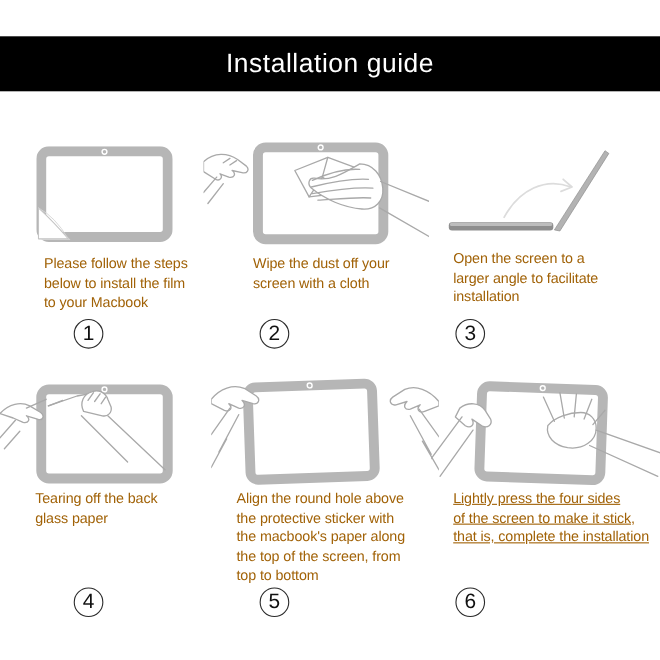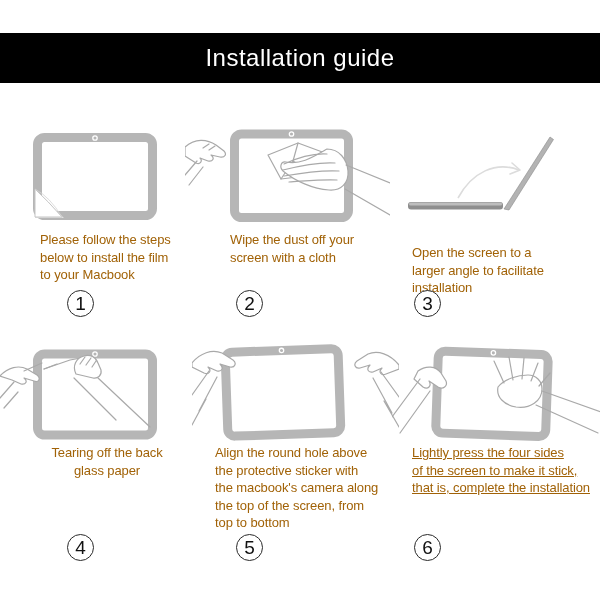--- a/index.html
+++ b/index.html
@@ -21,22 +21,22 @@
     white-space:pre-line;letter-spacing:-0.1px;
   }
   .num{
     position:absolute;width:25px;height:25px;border:1.4px solid #2a2a2a;border-radius:50%;
     display:flex;align-items:center;justify-content:center;
     font-size:19px;color:#111;background:#fff;
   }
   
   .i1{left:33px;top:133px;}  .d1{left:40px;top:231px;width:150px;}  .n1{left:67px;top:290px;}
   .i2{left:185px;top:127px;} .d2{left:230px;top:231px;width:160px;} .n2{left:236px;top:290px;}
-  .i3{left:400px;top:130px;} .d3{left:412px;top:244px;width:165px;} .n3{left:414px;top:290px;}
-  .i4{left:0px;top:334px;}   .d4{left:32px;top:444px;width:150px;text-align:center;}  .n4{left:67px;top:534px;}
+  .i3{left:400px;top:130px;} .d3{left:412px;top:226px;width:165px;} .n3{left:414px;top:290px;}
+  .i4{left:0px;top:334px;}   .d4{left:32px;top:444px;width:150px;}  .n4{left:67px;top:534px;}
   .i5{left:192px;top:333px;} .d5{left:215px;top:444px;width:175px;} .n5{left:236px;top:534px;}
   .i6{left:392px;top:333px;} .d6{left:412px;top:444px;width:180px;text-decoration:underline;} .n6{left:414px;top:534px;}
   .lineart{stroke:#a9a9a9;stroke-width:1.2;fill:none;stroke-linecap:round;stroke-linejoin:round;}
   .handfill{stroke:#a9a9a9;stroke-width:1.2;fill:#ffffff;stroke-linecap:round;stroke-linejoin:round;}
 </style>
 </head>
 <body>
 
 <div class="banner">
   <span>Installation guide</span>
@@ -129,21 +129,21 @@
 
     <path class="handfill" d="M0,30 C8,20 20,16 30,20 L41,27 C45,30 43,35 38,34 L28,31 C32,35 30,39 25,38 L16,34 C20,38 17,42 12,40 L0,34 Z"></path>
     <path class="lineart" d="M0,62 L17,38 M7,78 L25,44 M0,92 L14,66"></path>
 
     <path class="handfill" d="M207,32 C198,21 186,17 176,21 L165,28 C161,31 163,36 168,35 L178,32 C174,36 176,40 181,39 L190,35 C186,39 189,43 194,41 L207,36 Z"></path>
     <path class="lineart" d="M207,64 L189,39 M200,80 L181,45 M207,94 L192,68"></path>
   </svg>
 </div>
 <div class="desc d5">Align the round hole above
 the protective sticker with
-the macbook's camera along
+the macbook's paper along
 the top of the screen, from
 top to bottom</div>
 <div class="num n5">
     <span>5</span>
   </div>
 
 <div class="illus i6">
   <svg width="212" height="112" viewBox="0 0 212 112">
     <g transform="rotate(2 105 60)">
       <rect x="45" y="20" width="110" height="82" rx="7" fill="#fff" stroke="#b6b6b6" stroke-width="9"></rect>

